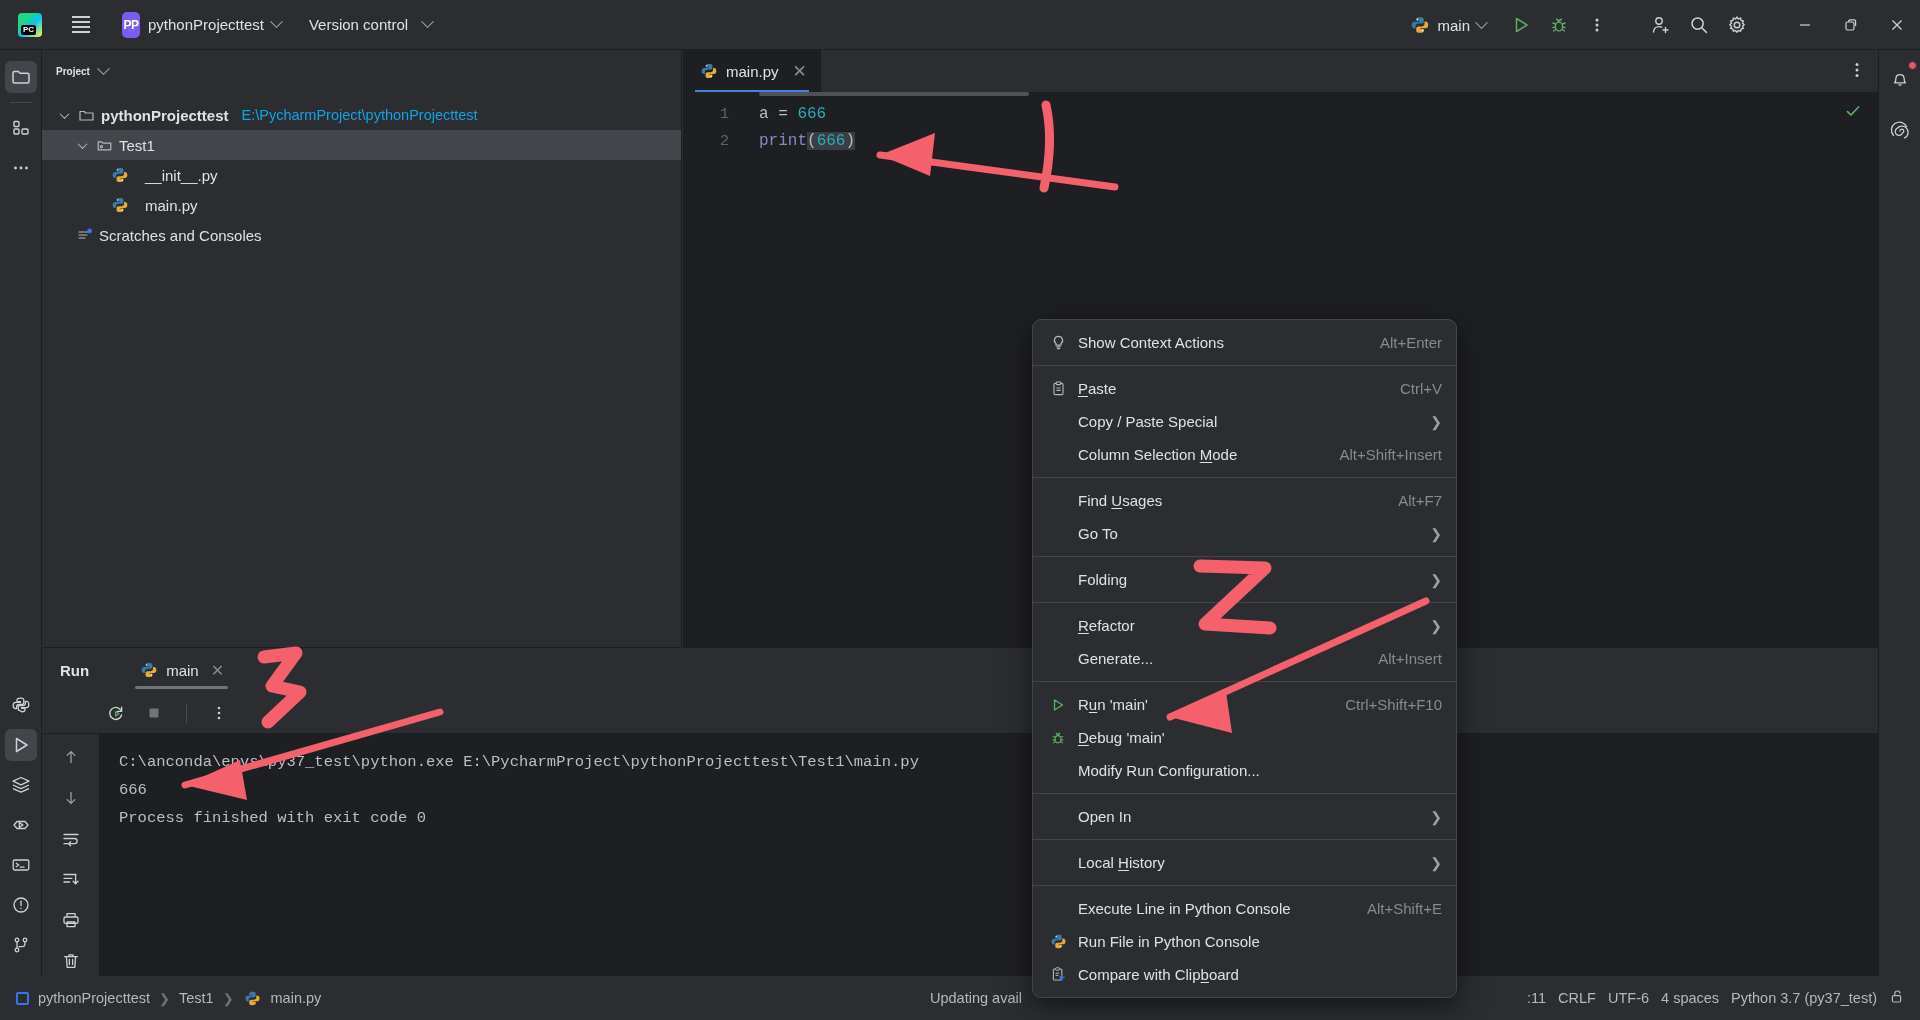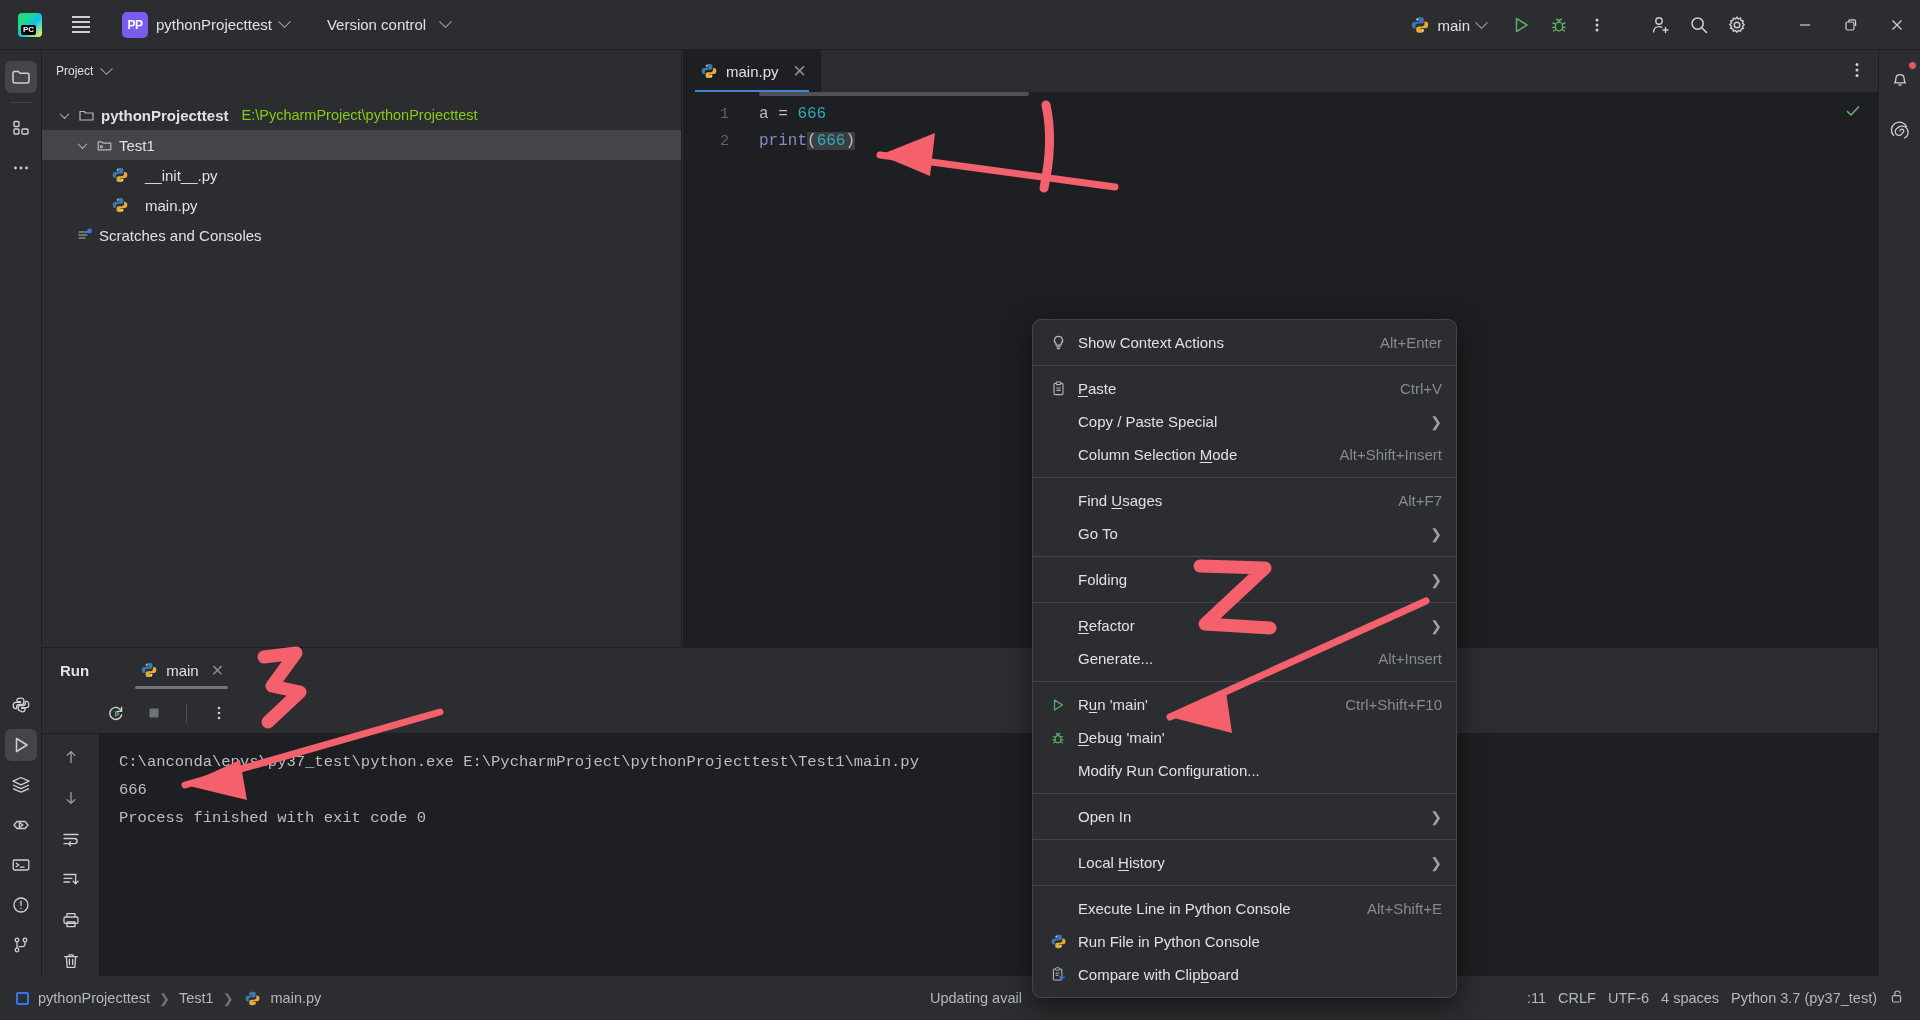--- a/index.html
+++ b/index.html
@@ -29,28 +29,28 @@
     font-size:8px; font-weight:bold; color:#fff;
     background:#000; border-radius:2px; padding:1px 2px; line-height:8px;
   }
   .hamburger{ width:34px;height:34px; margin-left:12px; display:flex;flex-direction:column;
     align-items:center;justify-content:center;gap:3px;border-radius:4px;cursor:pointer;}
   .hamburger i{ display:block;width:18px;height:2px;background:#ced0d6;}
   .proj-chip{
     display:flex;align-items:center;gap:8px; margin-left:16px; padding:4px 8px;border-radius:5px;cursor:pointer;
   }
   .proj-badge{
-    width:26px;height:26px;border-radius:5px;background:#7a5cf0;
+    width:18px;height:26px;border-radius:5px;background:#7a5cf0;
     display:flex;align-items:center;justify-content:center;
     font-size:12px;font-weight:bold;color:#fff;letter-spacing:-0.5px;
   }
   .proj-name{ font-size:15px;color:#dfe1e5; }
   .chev{ display:inline-block;width:9px;height:9px;border-right:1.6px solid #9da0a8;
          border-bottom:1.6px solid #9da0a8; transform:rotate(45deg) translate(-2px,-2px);}
-  .vcs{ margin-left:22px; font-size:15px; color:#dfe1e5; display:flex;align-items:center;gap:15px;cursor:pointer;
+  .vcs{ margin-left:12px; font-size:15px; color:#dfe1e5; display:flex;align-items:center;gap:15px;cursor:pointer;
         padding:4px 8px;border-radius:5px;}
   .tb-right{ position:absolute; right:0; top:0; height:50px; display:flex; align-items:center; }
   .runcfg{ display:flex;align-items:center;gap:7px;padding:4px 8px;border-radius:5px;cursor:pointer;}
   .runcfg .lbl{ font-size:15px; }
   .ticon{ width:34px;height:34px;display:flex;align-items:center;justify-content:center;
           border-radius:5px;cursor:pointer; margin:0 2px;}
   .winbtn{ width:46px;height:50px;display:flex;align-items:center;justify-content:center;cursor:pointer;}
   .sep-gap{ width:26px; }
 
   
@@ -73,32 +73,32 @@
   }
   .notif-dot{ position:absolute; right:-1px; top:-2px; width:9px;height:9px;border-radius:50%;
               background:#e55765; border:1.5px solid #2b2d30;}
 
   
   .project{
     position:absolute; left:42px; top:50px; width:640px; height:597px;
     background:#2b2d30; border-right:1px solid #1e1f22;
   }
   .proj-header{ height:42px; display:flex; align-items:center; padding:0 14px; gap:9px; }
-  .proj-header .t{ font-size:12px; font-weight:normal; color:#dfe1e5; }
+  .proj-header .t{ font-size:10px; font-weight:bold; color:#dfe1e5; }
   .tree{ padding-top:8px; font-size:15px; }
   .row{ display:flex;align-items:center; height:30px; padding-left:14px; cursor:pointer; gap:5px;}
   .row.sel{ background:#43454a; }
   .arrow{ width:16px;height:16px;display:inline-flex;align-items:center;justify-content:center;flex:0 0 16px;}
   .arrow i{ display:block;width:7px;height:7px;border-right:1.6px solid #b4b8bf;border-bottom:1.6px solid #b4b8bf;}
   .arrow.down i{ transform:rotate(45deg) translate(-1px,-1px); }
   .arrow.right i{ transform:rotate(-45deg) translate(-2px,1px); }
   .ico{ width:19px;height:19px;display:inline-flex;align-items:center;justify-content:center;flex:0 0 19px;}
   .nm{ color:#dfe1e5; white-space:nowrap;}
   .nm.b{ font-weight:bold; }
-  .path{ color:#84cc16; margin-left:8px; font-size:14.5px;}
+  .path{ color:#0ea5e9; margin-left:8px; font-size:14.5px;}
   .indent1{ padding-left:32px; }
   .indent2{ padding-left:68px;gap:16px; }
 
   
   .editor{
     position:absolute; left:683px; top:50px; right:42px; height:597px;
     background:#1e1f22;
   }
   .tabbar{ height:42px; background:#2b2d30; display:flex; align-items:flex-end; position:relative;}
   .tab{

